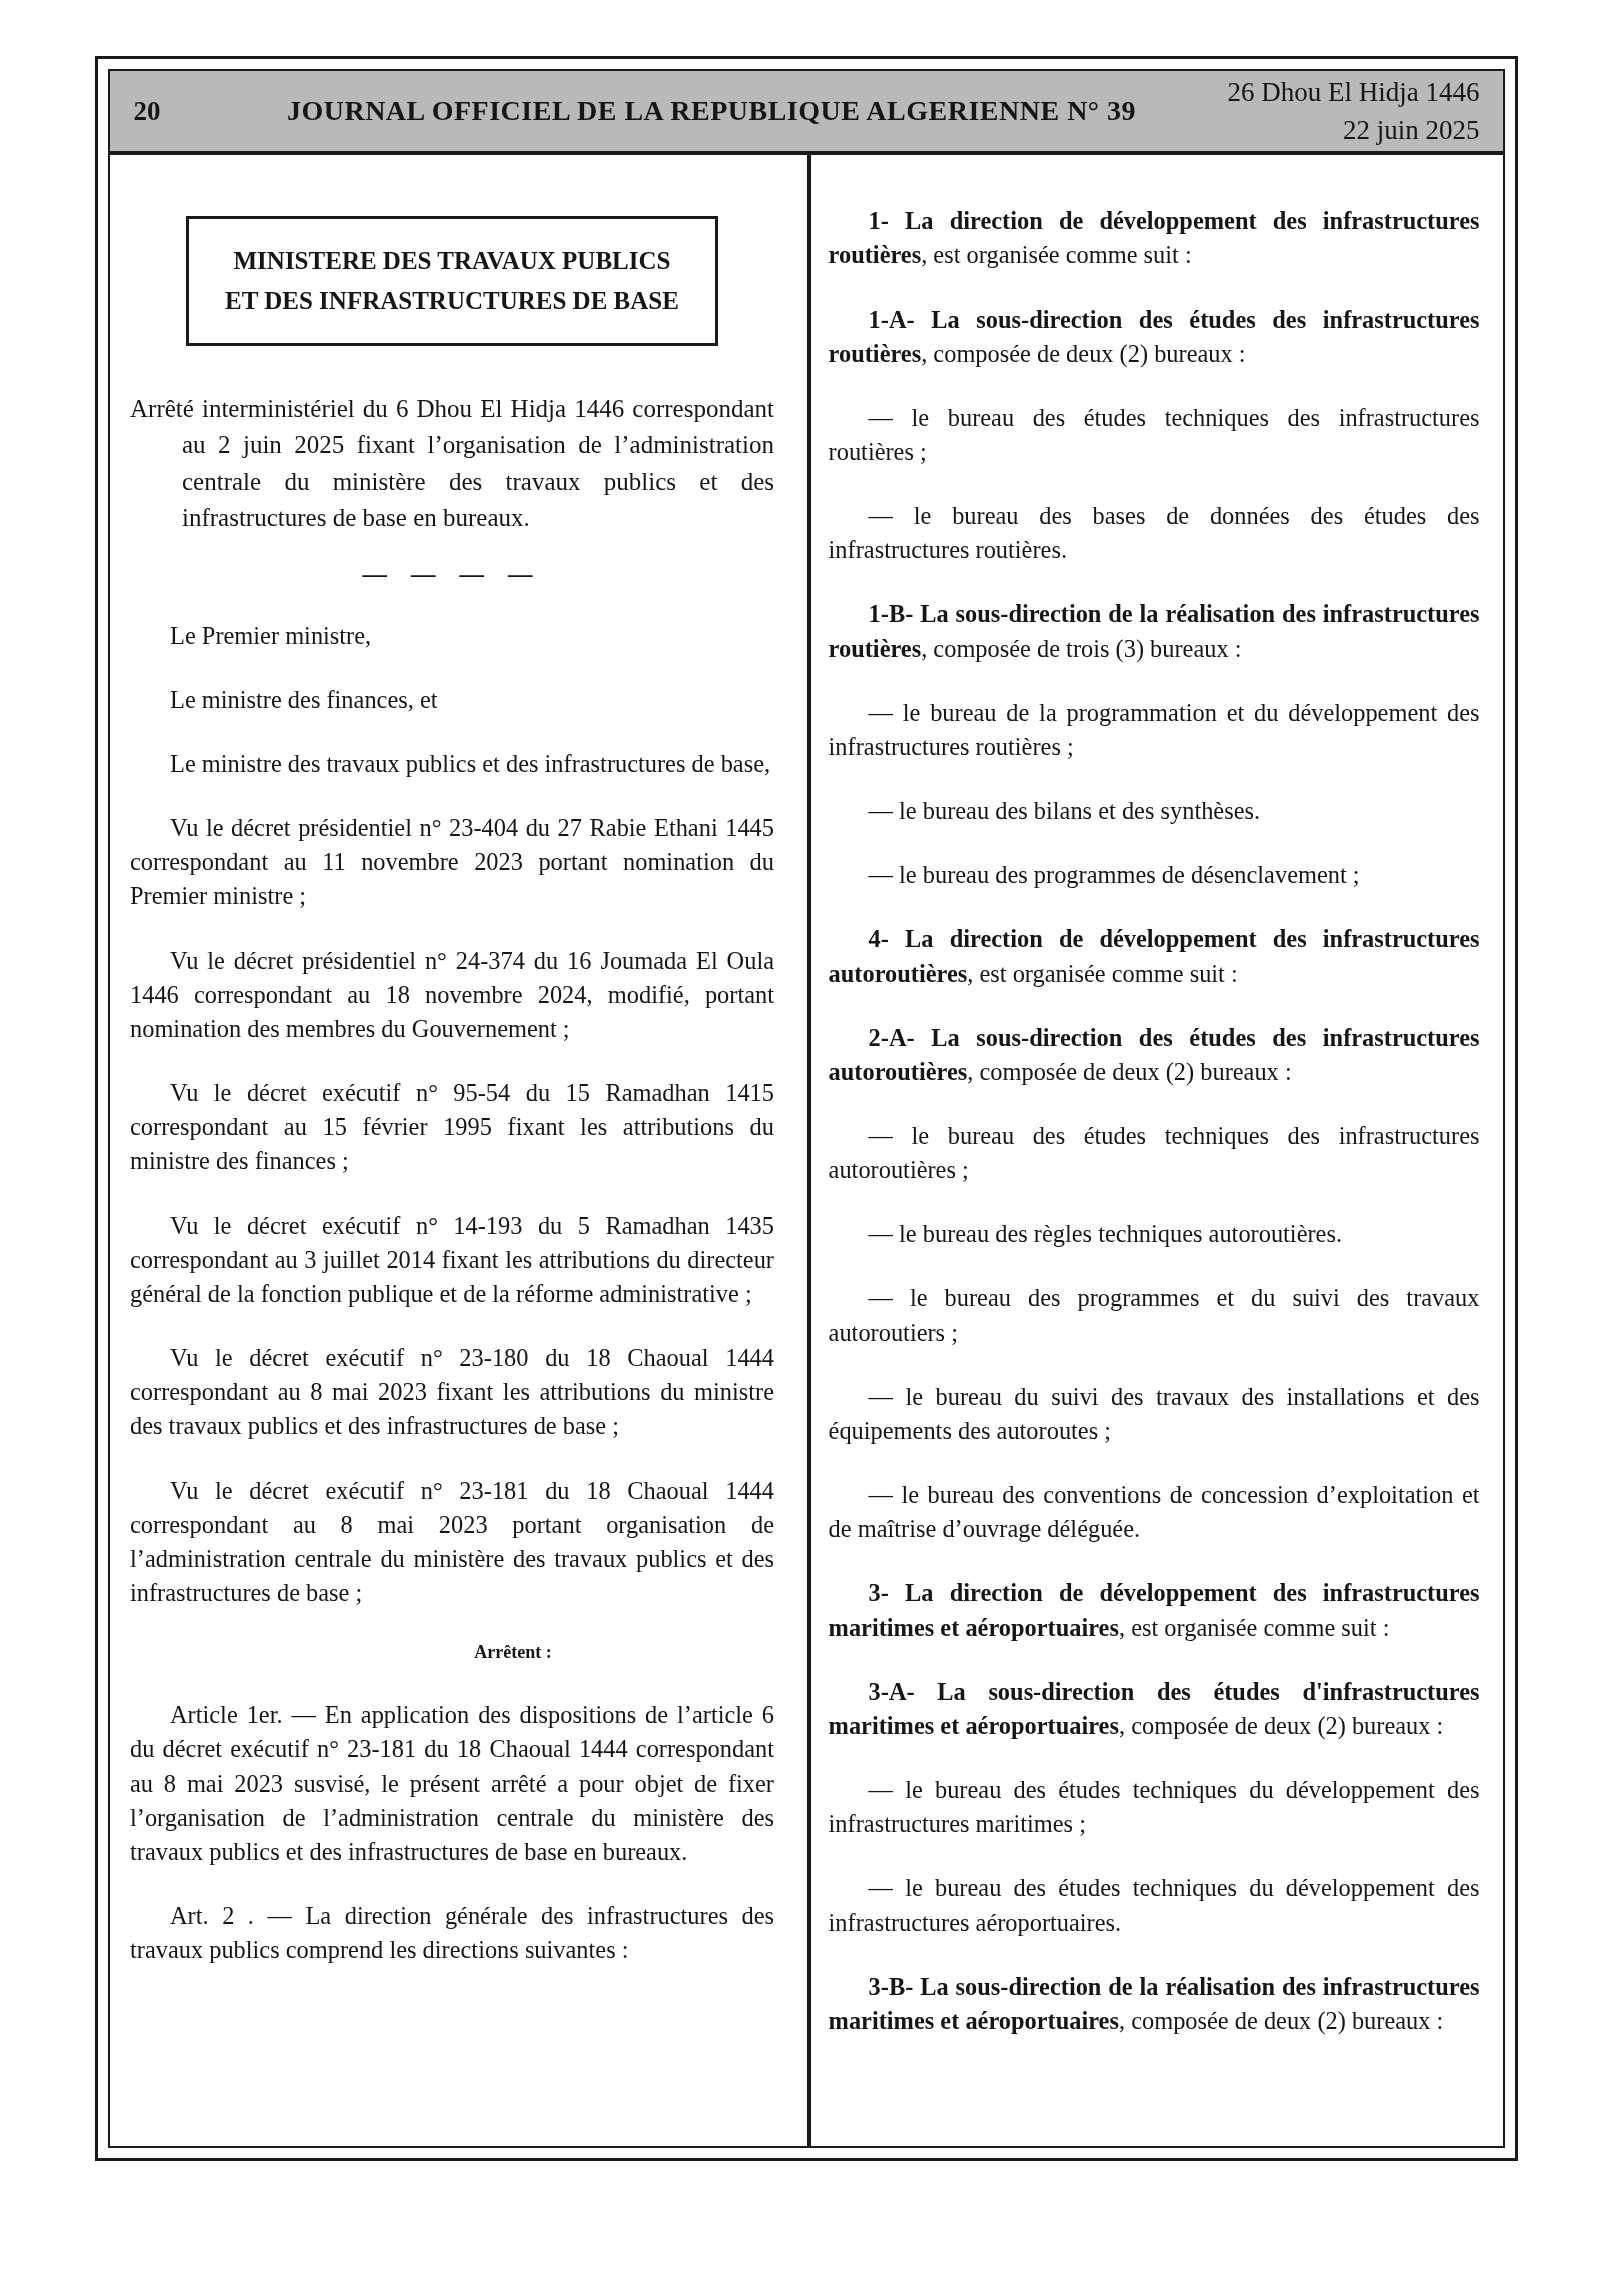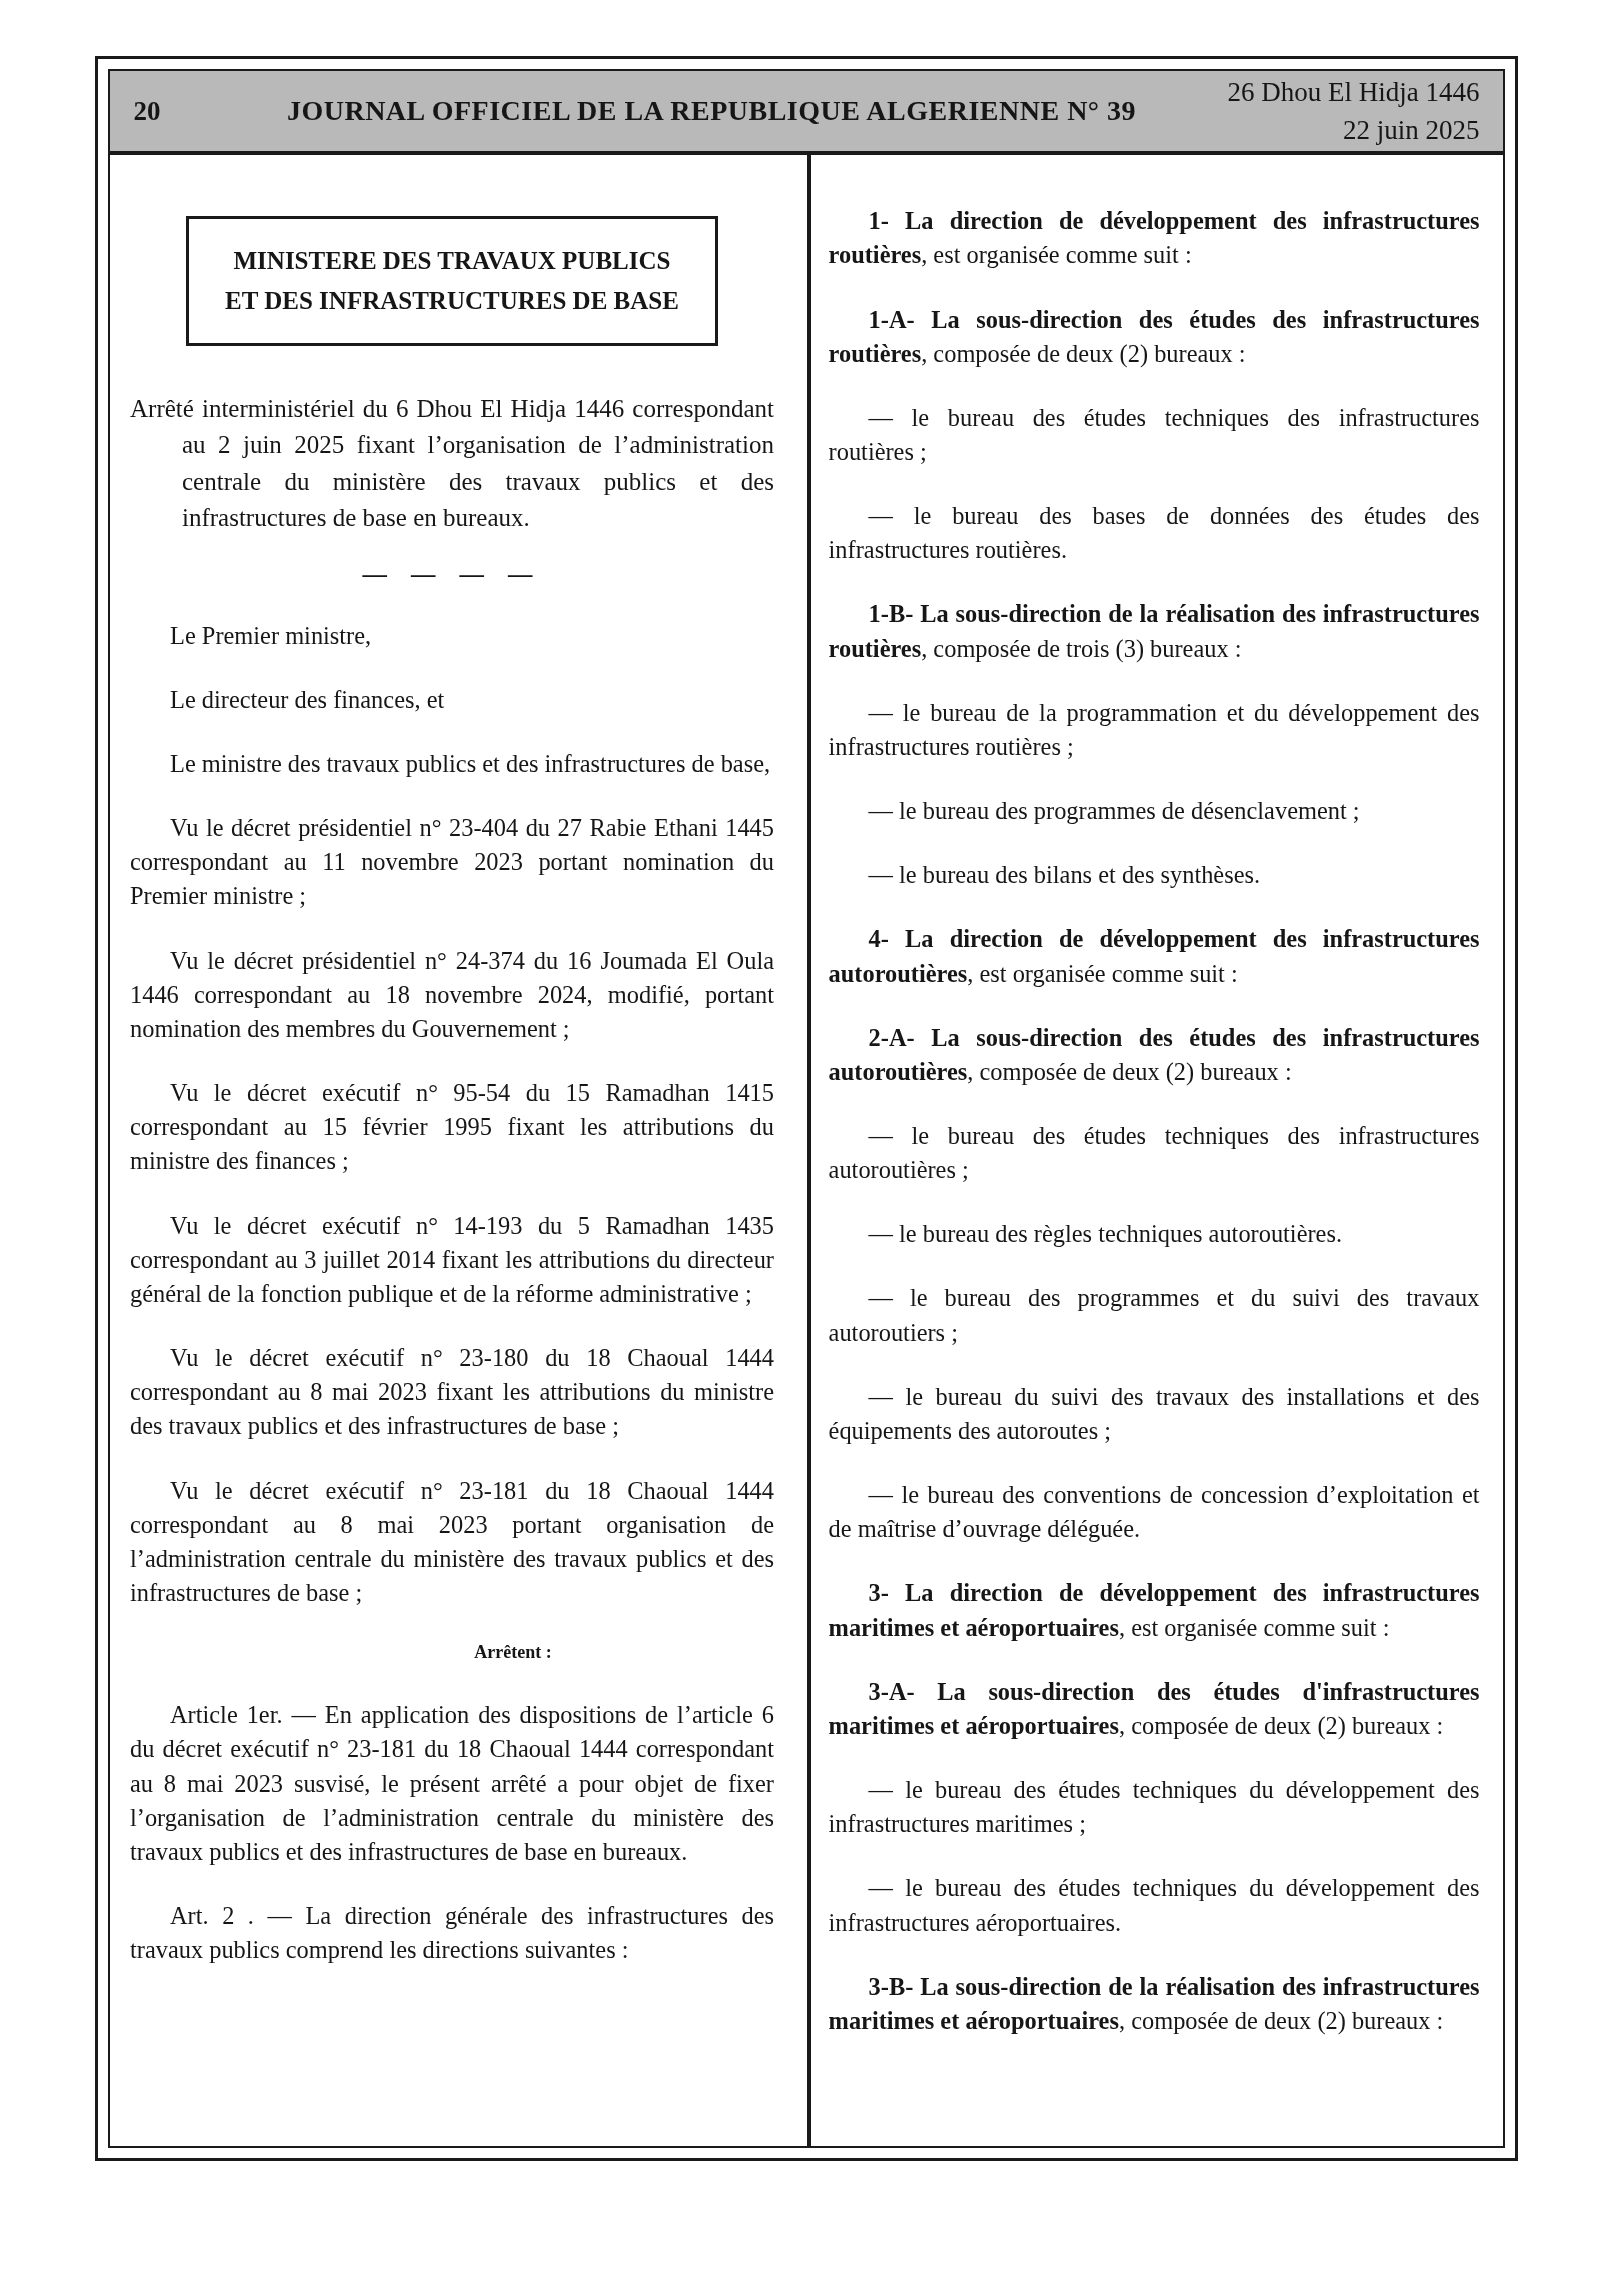--- a/index.html
+++ b/index.html
@@ -104,21 +104,21 @@
             <div>MINISTERE DES TRAVAUX PUBLICS</div>
             <div>ET DES INFRASTRUCTURES DE BASE</div>
           </div>
 
           <p class="para decree-title">Arrêté interministériel du 6 Dhou El Hidja 1446 correspondant au 2 juin 2025 fixant l’organisation de l’administration centrale du ministère des travaux publics et des infrastructures de base en bureaux.</p>
 
           <div class="sep">— — — —</div>
 
           <div>
               <p class="para indent">Le Premier ministre,</p>
-              <p class="para indent">Le directeur des finances, et</p>
+              <p class="para indent">Le ministre des finances, et</p>
               <p class="para indent">Le ministre des travaux publics et des infrastructures de base,</p>
               <p class="para indent">Vu le décret présidentiel n° 23-404 du 27 Rabie Ethani 1445 correspondant au 11 novembre 2023 portant nomination du Premier ministre ;</p>
               <p class="para indent">Vu le décret présidentiel n° 24-374 du 16 Joumada El Oula 1446 correspondant au 18 novembre 2024, modifié, portant nomination des membres du Gouvernement ;</p>
               <p class="para indent">Vu le décret exécutif n° 95-54 du 15 Ramadhan 1415 correspondant au 15 février 1995 fixant les attributions du ministre des finances ;</p>
               <p class="para indent">Vu le décret exécutif n° 14-193 du 5 Ramadhan 1435 correspondant au 3 juillet 2014 fixant les attributions du directeur général de la fonction publique et de la réforme administrative ;</p>
               <p class="para indent">Vu le décret exécutif n° 23-180 du 18 Chaoual 1444 correspondant au 8 mai 2023 fixant les attributions du ministre des travaux publics et des infrastructures de base ;</p>
               <p class="para indent">Vu le décret exécutif n° 23-181 du 18 Chaoual 1444 correspondant au 8 mai 2023 portant organisation de l’administration centrale du ministère des travaux publics et des infrastructures de base ;</p>
             </div>
 
           <p class="para arretent">Arrêtent :</p>
@@ -130,22 +130,22 @@
         <div class="col-rule"></div>
 
         <div class="col col-right">
           <div>
               <p class="para indent heading"><strong>1- La direction de développement des infrastructures routières</strong>, est organisée comme suit :</p>
               <p class="para indent heading"><strong>1-A- La sous-direction des études des infrastructures routières</strong>, composée de deux (2) bureaux :</p>
               <p class="para indent bullet">— le bureau des études techniques des infrastructures routières ;</p>
               <p class="para indent bullet">— le bureau des bases de données des études des infrastructures routières.</p>
               <p class="para indent heading"><strong>1-B- La sous-direction de la réalisation des infrastructures routières</strong>, composée de trois (3) bureaux :</p>
               <p class="para indent bullet">— le bureau de la programmation et du développement des infrastructures routières ;</p>
+              <p class="para indent bullet">— le bureau des bilans et des synthèses.</p>
               <p class="para indent bullet">— le bureau des programmes de désenclavement ;</p>
-              <p class="para indent bullet">— le bureau des bilans et des synthèses.</p>
               <p class="para indent heading"><strong>4- La direction de développement des infrastructures autoroutières</strong>, est organisée comme suit :</p>
               <p class="para indent heading"><strong>2-A- La sous-direction des études des infrastructures autoroutières</strong>, composée de deux (2) bureaux :</p>
               <p class="para indent bullet">— le bureau des études techniques des infrastructures autoroutières ;</p>
               <p class="para indent bullet">— le bureau des règles techniques autoroutières.</p>
               <p class="para indent bullet">— le bureau des programmes et du suivi des travaux autoroutiers ;</p>
               <p class="para indent bullet">— le bureau du suivi des travaux des installations et des équipements des autoroutes ;</p>
               <p class="para indent bullet">— le bureau des conventions de concession d’exploitation et de maîtrise d’ouvrage déléguée.</p>
               <p class="para indent heading"><strong>3- La direction de développement des infrastructures maritimes et aéroportuaires</strong>, est organisée comme suit :</p>
               <p class="para indent heading"><strong>3-A- La sous-direction des études d'infrastructures maritimes et aéroportuaires</strong>, composée de deux (2) bureaux :</p>
               <p class="para indent bullet">— le bureau des études techniques du développement des infrastructures maritimes ;</p>

